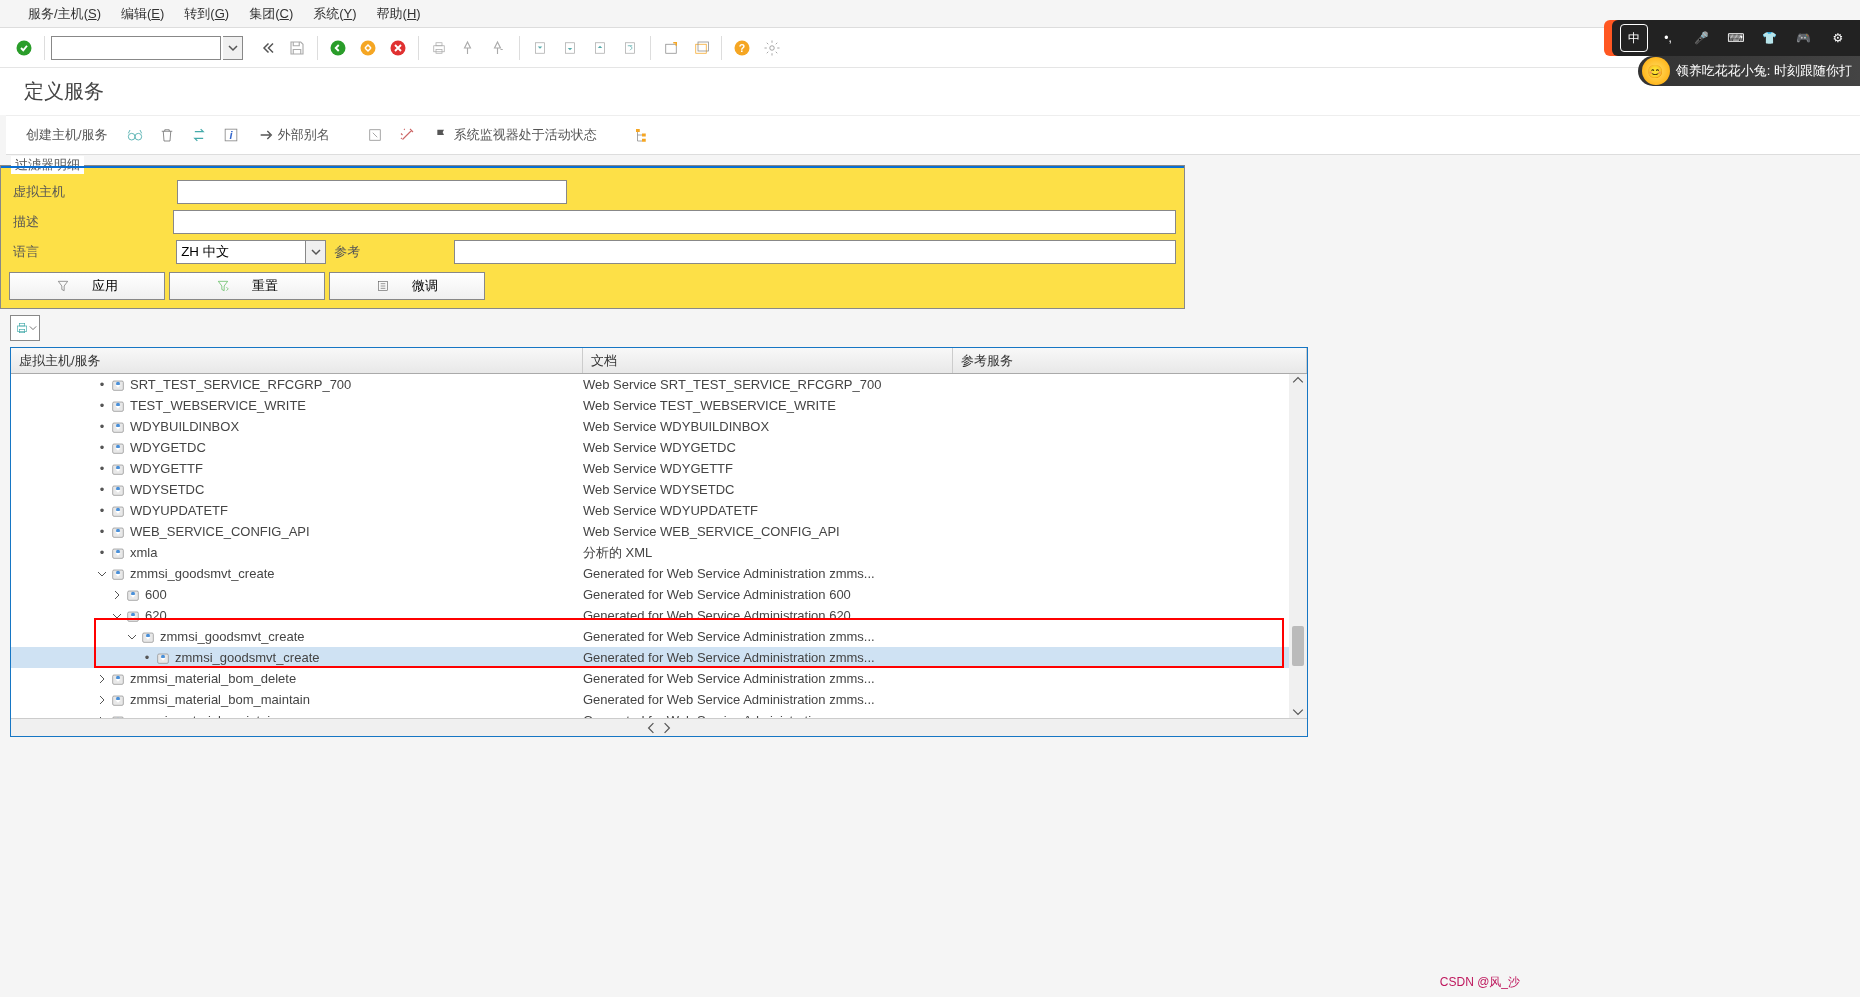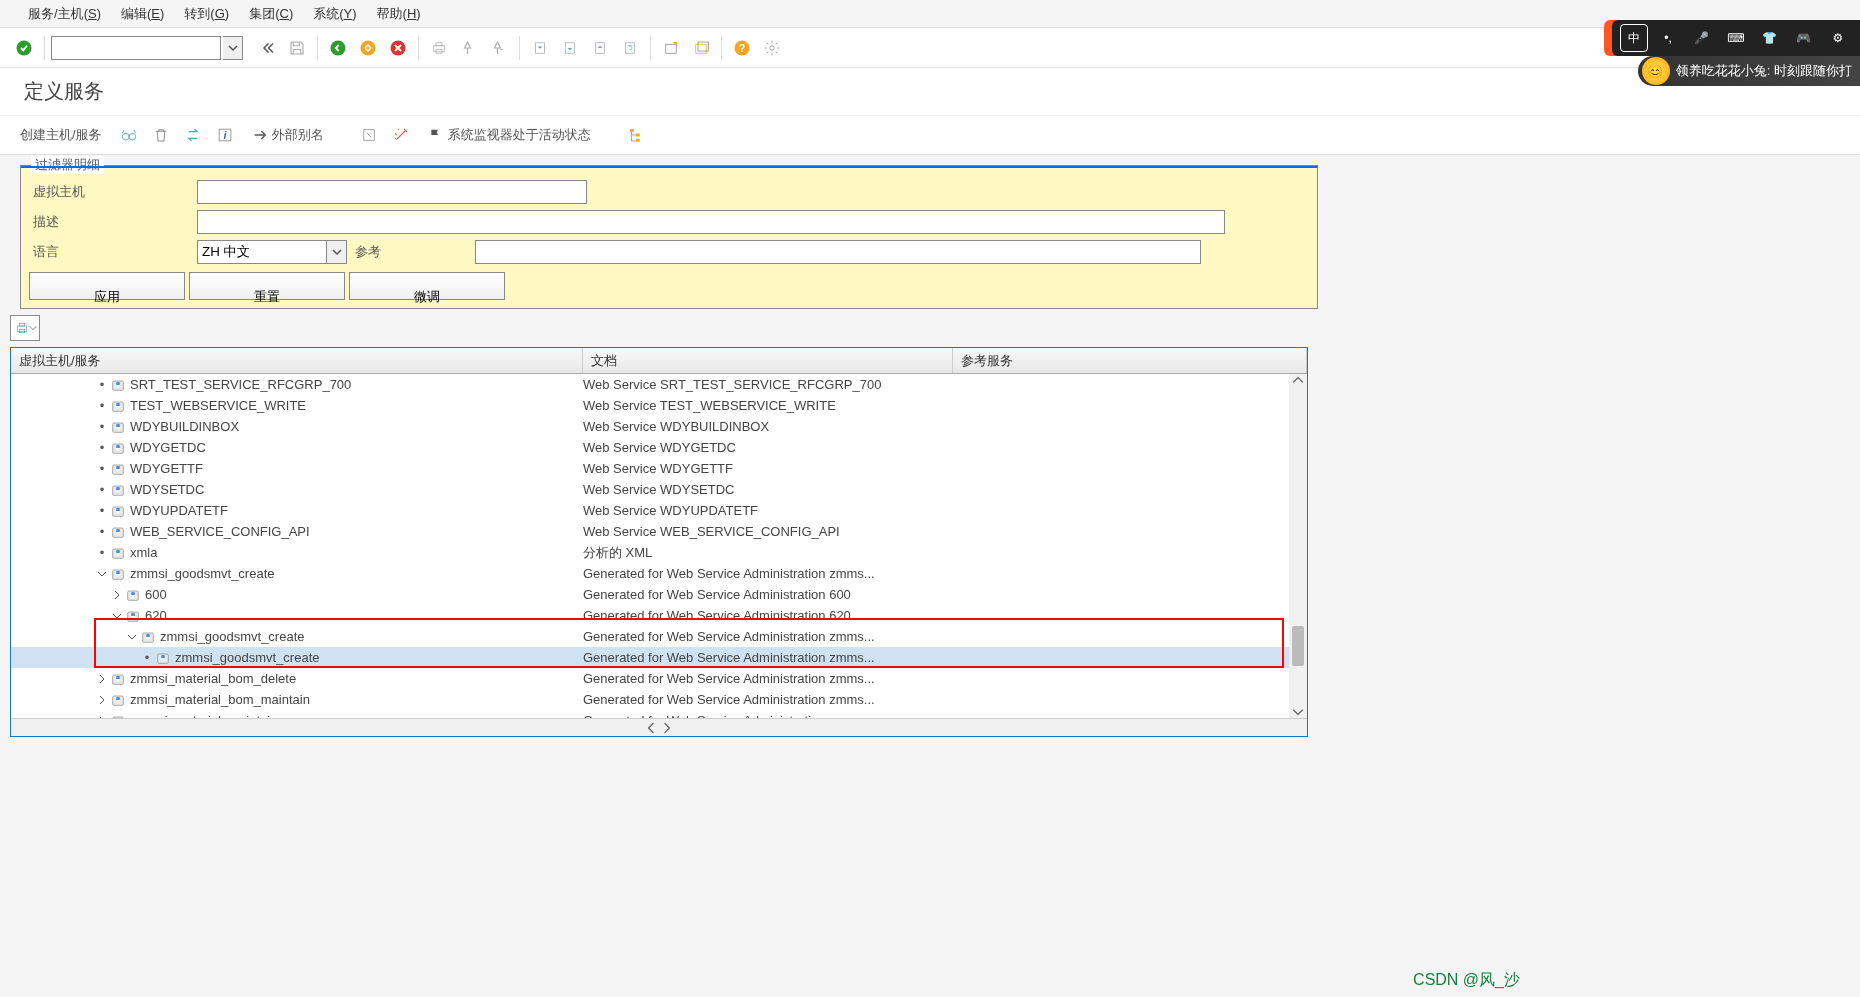--- a/index.html
+++ b/index.html
@@ -11,40 +11,40 @@
   
   .toolbar { display: flex; align-items: center; height: 40px; padding: 4px 10px; background: #fff; border-bottom: 1px solid #e5e5e5; gap: 2px; }
   .tb-icon { width: 28px; height: 28px; display: flex; align-items: center; justify-content: center; cursor: pointer; border-radius: 3px; }
   .tb-icon svg { width: 18px; height: 18px; }
   .tb-divider { width: 1px; height: 24px; background: #ddd; margin: 0 4px; }
   .tb-input { height: 24px; width: 170px; border: 1px solid #888; background: #fff; padding: 0 4px; }
   .tb-dd { width: 20px; height: 24px; border: 1px solid #888; border-left: none; display: flex; align-items: center; justify-content: center; background: #f0f0f0; cursor: pointer; }
   
   .page-title { font-size: 20px; padding: 10px 24px; background: #fff; color: #444; }
   
-  .secondary-toolbar { display: flex; align-items: center; height: 40px; padding: 4px 10px; background: #fff; border-bottom: 1px solid #ddd; border-top: 1px solid #eee; gap: 2px; }
+  .secondary-toolbar { display: flex; align-items: center; height: 40px; padding: 4px 10px; background: #fff; border-bottom: 1px solid #ddd; border-top: 1px solid #eee; gap: 2px; margin-left: 6px; }
   .sec-btn { height: 30px; display: flex; align-items: center; padding: 0 10px; cursor: pointer; border-radius: 3px; color: #555; gap: 4px; }
   .sec-icon { width: 30px; height: 30px; display: flex; align-items: center; justify-content: center; cursor: pointer; border-radius: 3px; }
   
-  .filter-panel { margin: 10px 0 4px 20px; width: 1298px; border: 1px solid #888; background: #fef9c3; position: relative; }
+  .filter-panel { margin: 10px 0 4px 0; width: 1185px; border: 1px solid #888; background: #fde047; position: relative; }
   .filter-panel::after { content: ""; position: absolute; top: 0; left: 0; right: 0; height: 2px; background: #0a6ed1; }
   .filter-title { position: absolute; top: -10px; left: 10px; background: #fff; padding: 0 4px; font-size: 13px; color: #555; }
   .filter-body { padding: 12px 8px 8px 8px; }
   .filter-row { display: flex; align-items: center; height: 28px; margin-bottom: 2px; }
   .filter-label { width: 168px; color: #555; padding-left: 4px; }
   .filter-input { height: 24px; border: 1px solid #888; padding: 0 4px; background: #fff; }
   .w150 { width: 150px; }
   .w247 { width: 247px; }
   .w726 { width: 726px; }
   .w1028 { width: 1028px; }
   .red-box { border: 2px solid #ff0000; padding: 2px; display: flex; align-items: center; }
   .red-annotation { color: #ff0000; font-size: 17px; margin-left: 20px; }
   
   .filter-buttons { display: flex; gap: 4px; margin-top: 6px; }
-  .filter-btn { width: 156px; height: 28px; border: 1px solid #888; background: linear-gradient(#fff,#f0f0f0); cursor: pointer; display: flex; align-items: center; justify-content: center; gap: 22px; font-size: 13px; flex-direction: column; }
+  .filter-btn { width: 156px; height: 28px; border: 1px solid #888; background: linear-gradient(#fff,#f0f0f0); cursor: pointer; display: flex; align-items: center; justify-content: center; gap: 22px; font-size: 13px; }
   
   .print-box { margin: 6px 0 0 10px; width: 30px; height: 26px; border: 1px solid #888; background: #fff; display: flex; align-items: center; justify-content: center; cursor: pointer; }
   
   .tree-container { margin: 6px 0 0 10px; width: 1298px; border: 1px solid #1676c4; background: #fff; height: 390px; display: flex; flex-direction: column; }
   .tree-header { display: flex; height: 26px; background: linear-gradient(#f8f8f8,#e8e8e8); border-bottom: 1px solid #aaa; }
   .tree-header-cell { padding: 4px 8px; border-right: 1px solid #ccc; color: #333; }
   .th1 { width: 572px; }
   .th2 { width: 370px; }
   .th3 { flex: 1; }
   .tree-body { flex: 1; overflow-y: auto; position: relative; }
@@ -62,21 +62,21 @@
   .tree-scroll-h { height: 18px; border-top: 1px solid #ccc; display: flex; align-items: center; justify-content: center; background: #f0f0f0; }
   .tree-scroll-v { position: absolute; right: 0; top: 0; width: 18px; background: #f0f0f0; display: flex; flex-direction: column; align-items: center; }
   
   .side-overlay { position: absolute; top: 20px; right: 0; display: flex; align-items: center; height: 36px; background: #222; color: #fff; border-radius: 6px 0 0 6px; padding: 0 8px; gap: 6px; font-size: 12px; }
   .side-overlay-icon { width: 28px; height: 28px; display: flex; align-items: center; justify-content: center; }
   .side-overlay2 { position: absolute; top: 56px; right: 0; display: flex; align-items: center; height: 30px; background: linear-gradient(90deg,#333,#444); color: #fff; border-radius: 20px 0 0 20px; padding: 0 8px 0 4px; gap: 6px; font-size: 13px; }
   .sun-emoji { width: 28px; height: 28px; background: radial-gradient(circle,#ffe066,#ffa500); border-radius: 50%; display: flex; align-items: center; justify-content: center; }
   
   .sg-badge { position: absolute; top: 20px; right: 220px; width: 36px; height: 36px; background: #ff5722; border-radius: 6px; display: flex; align-items: center; justify-content: center; color: #fff; font-weight: bold; font-size: 22px; font-style: italic; }
   
-  .watermark { position: absolute; bottom: 6px; right: 340px; color: #15803d; font-size: 16px; }
+  .watermark { position: absolute; bottom: 6px; right: 340px; color: #be185d; font-size: 12px; }
   
   .combo { display: flex; }
   .combo-input { height: 24px; border: 1px solid #888; padding: 0 4px; width: 130px; }
   .combo-dd { width: 20px; height: 24px; border: 1px solid #888; border-left: none; display: flex; align-items: center; justify-content: center; background: #f0f0f0; cursor: pointer; }
 </style>
 </head>
 <body>
 
 <div class="menubar">
   <div class="menubar-item"><span>服务/主机</span>(<u>S</u>)</div>

